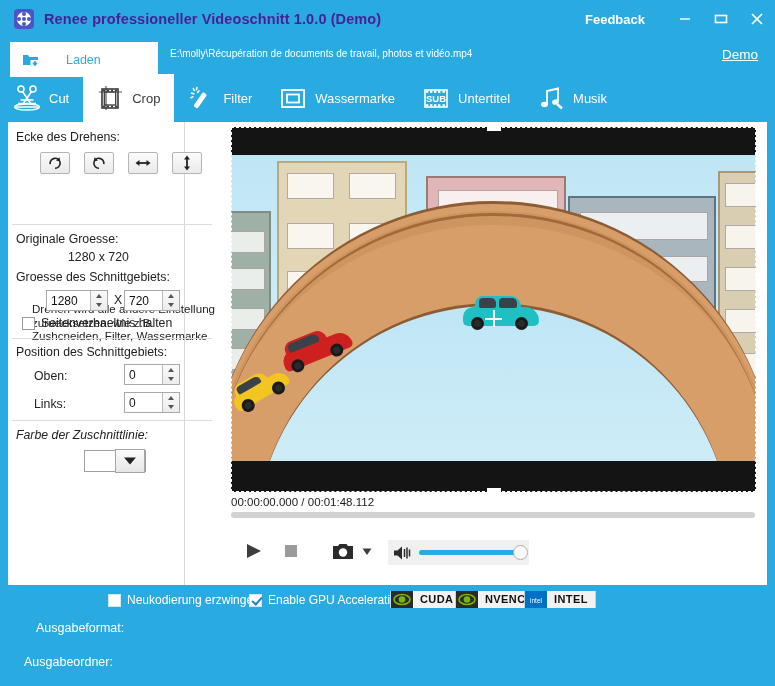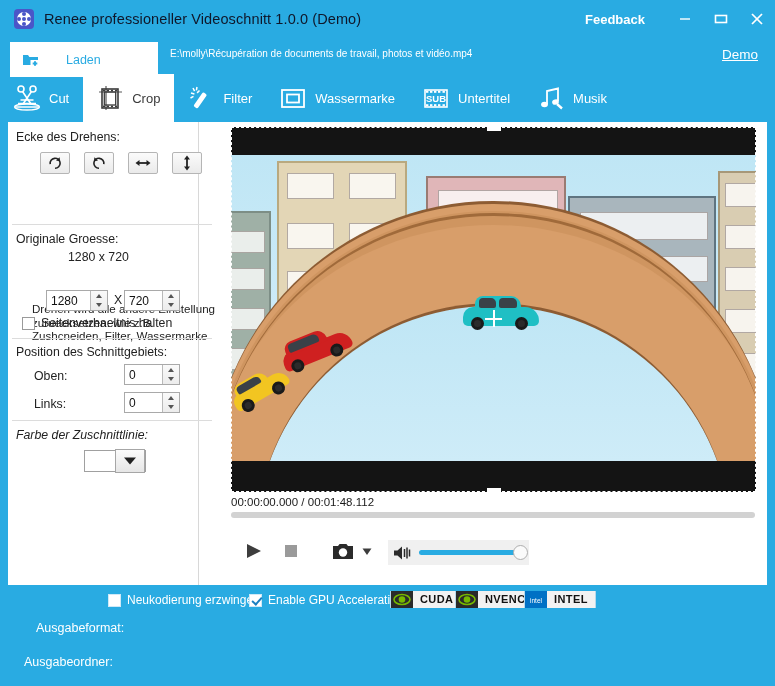--- a/index.html
+++ b/index.html
@@ -34,21 +34,21 @@
     background: #fff;
   }
   .app-logo::after {
     content: "";
     position: absolute; left: 8px; top: 8px; width: 4px; height: 4px;
     border-radius: 50%;
     background: #4a56c8;
     box-shadow: -5px 0 0 #4a56c8, 5px 0 0 #4a56c8, 0 -5px 0 #4a56c8, 0 5px 0 #4a56c8;
   }
   .app-title {
-    color: #0f172a; font-size: 14.5px; font-weight: normal;
+    color: #4c1d95; font-size: 14.5px; font-weight: bold;
     letter-spacing: .1px;
     text-align: right;
   }
   .tb-right {
     position: absolute; right: 0; top: 0; height: 38px;
     display: flex; align-items: center;
   }
   .feedback {
     color: #fff; font-size: 13px; font-weight: bold;
     margin-right: 22px; cursor: pointer;
@@ -99,21 +99,21 @@
   .tab .ticon { width: 30px; height: 28px; margin-right: 7px; flex: none; position: relative; }
 
   
   .body {
     position: absolute; left: 8px; top: 122px; width: 759px; height: 463px;
     background: #fff;
   }
 
   
   .leftpanel {
-    position: absolute; left: 0; top: 0; width: 191px; height: 463px;
+    position: absolute; left: 0; top: 0; width: 177px; height: 463px;
     border-right: 1px solid #d8d8d8;
     font-size: 12.3px; color: #222;
   }
   .lp-label { position: absolute; left: 8px; white-space: nowrap; }
   .hr { position: absolute; left: 4px; width: 200px; height: 1px; background: #dcdcdc; }
 
   .rotbtns { position: absolute; left: 32px; top: 150px; display: flex; gap: 14px; }
   .rotbtn {
     width: 30px; height: 22px;
     background: linear-gradient(#fbfbfb,#eaeaea);
@@ -457,20 +457,21 @@
           </svg>
         </div>
       </div>
 
       <div class="hint">Drehen wird alle andere Einstellung zuruecksetzen: wie z.B. Zushcneiden, Filter, Wassermarke</div>
 
       <div class="hr" style="top:102px;"></div>
 
       <div class="lp-label" style="top:110px;">Originale Groesse:</div>
       <div class="lp-label" style="top:128px; left:60px;">1280 x 720</div>
+      <div class="lp-label" style="top:148px;">Groesse des Schnittgebiets:</div>
 
       <div class="spin" style="left:38px; top:168px; width:62px;">
         <input value="1280" style="">
         <span class="arrows">
             <span class="ar up"></span>
             <span class="ar dn"></span>
           </span>
       </div>
       <div class="lp-label" style="top:171px; left:106px;">X</div>
       <div class="spin" style="left:116px; top:168px; width:56px;">

